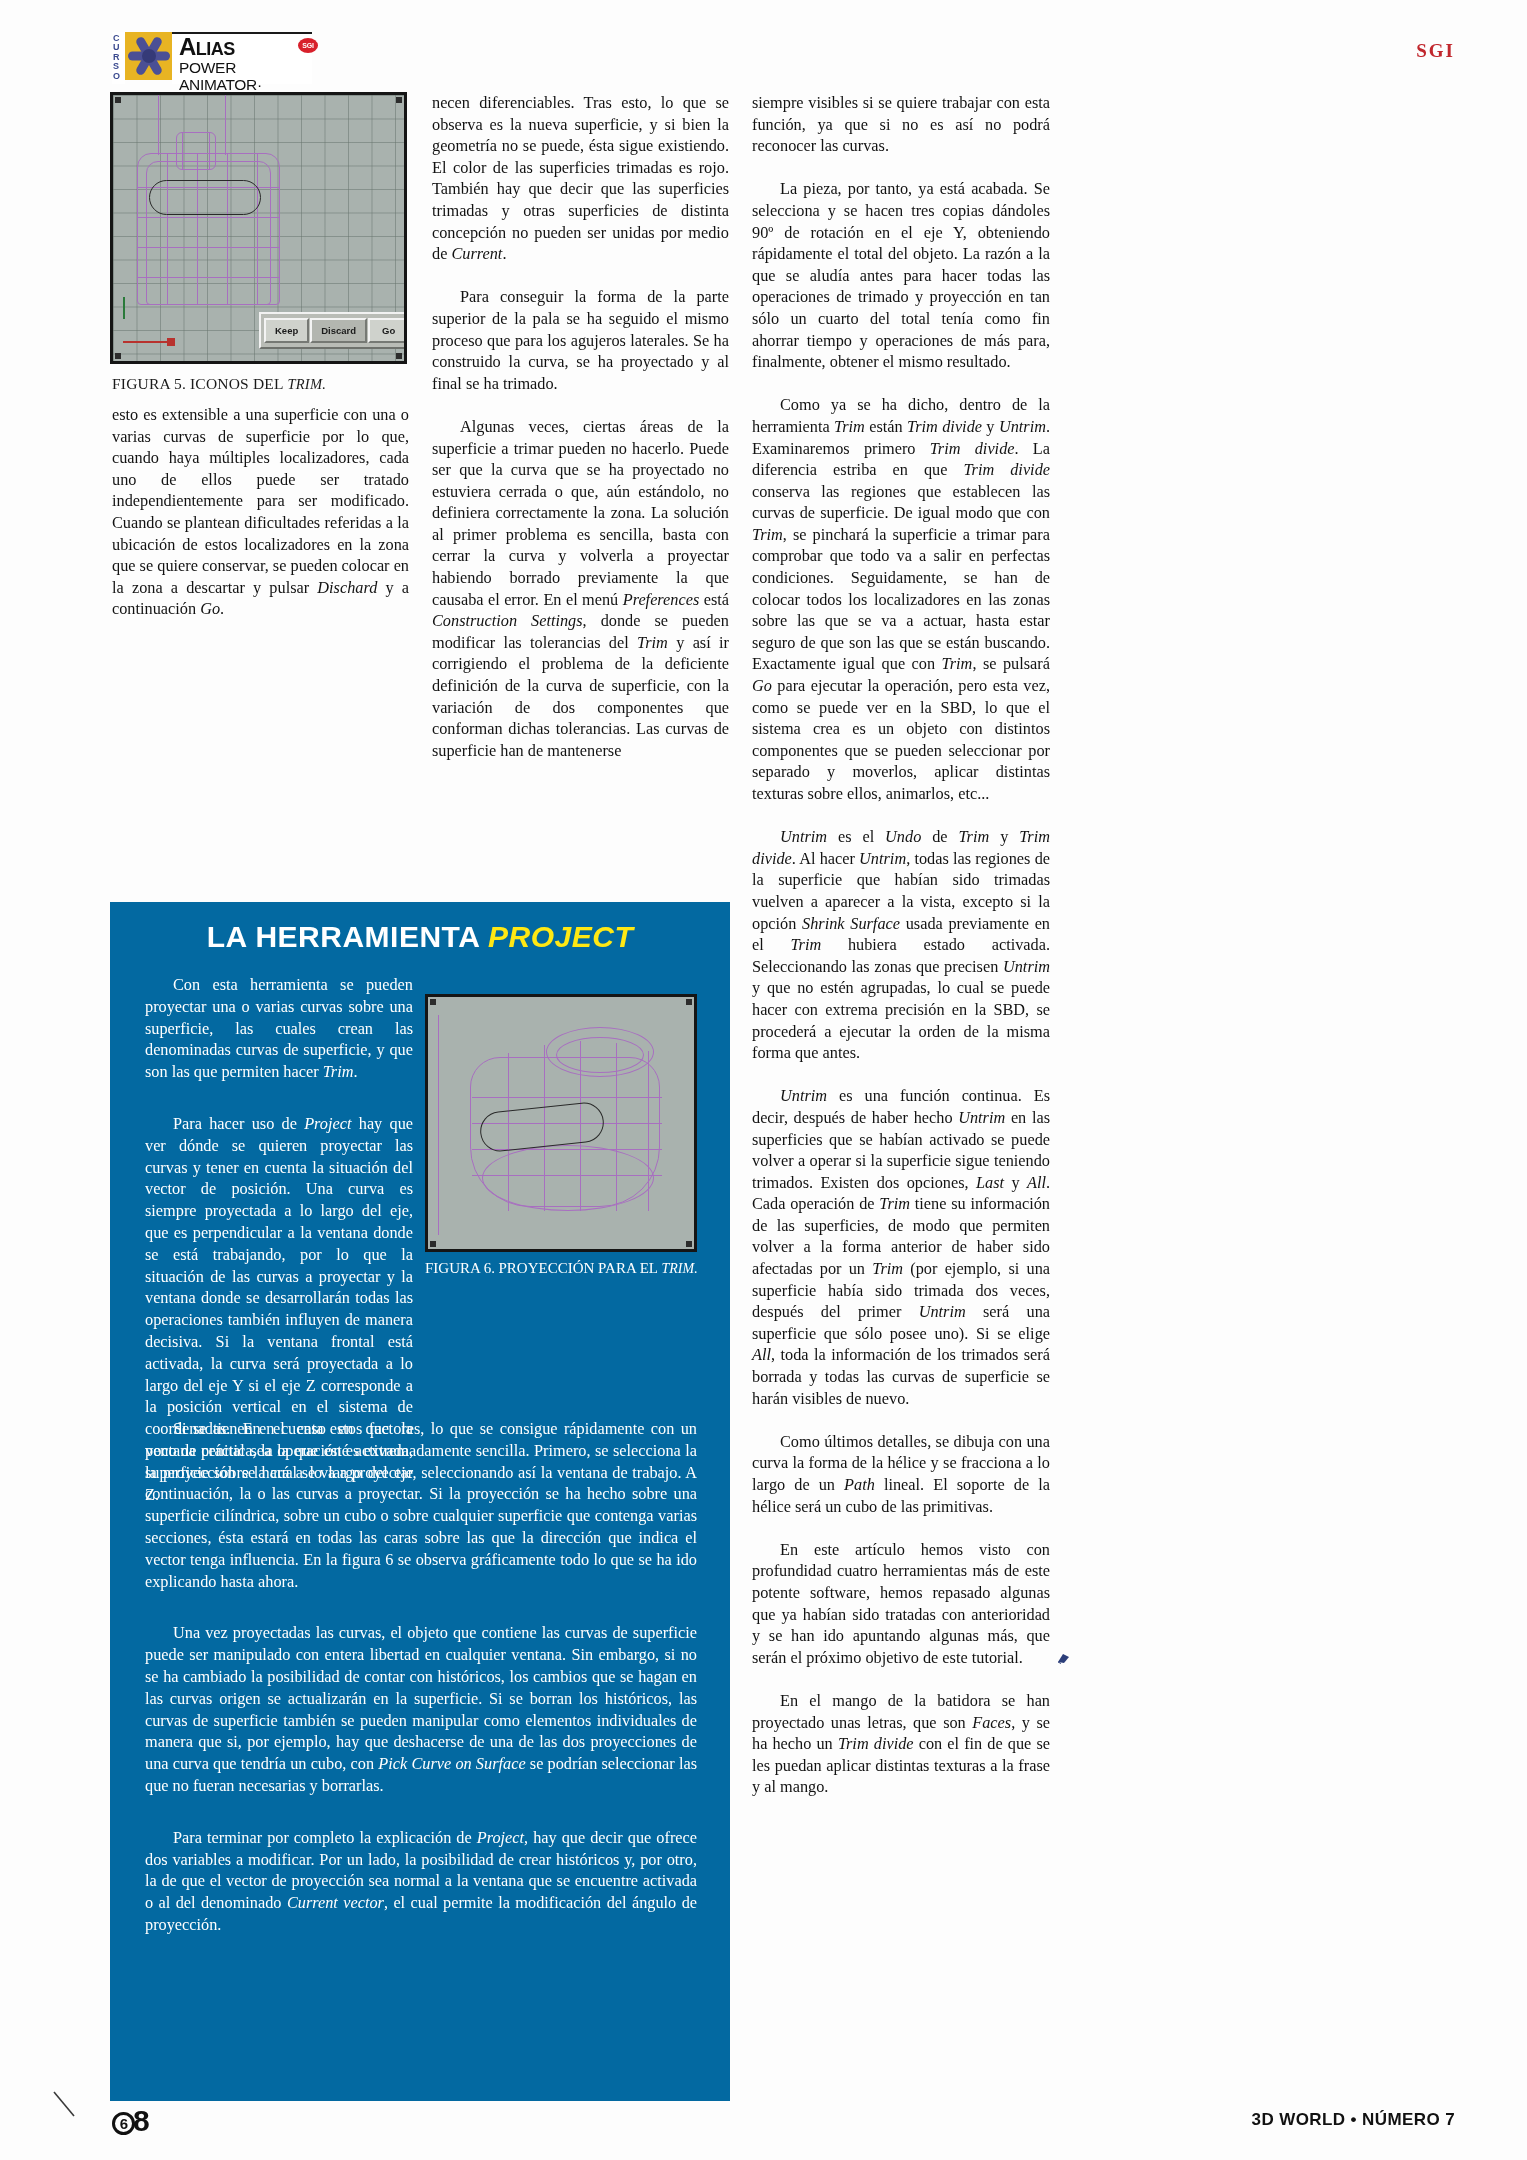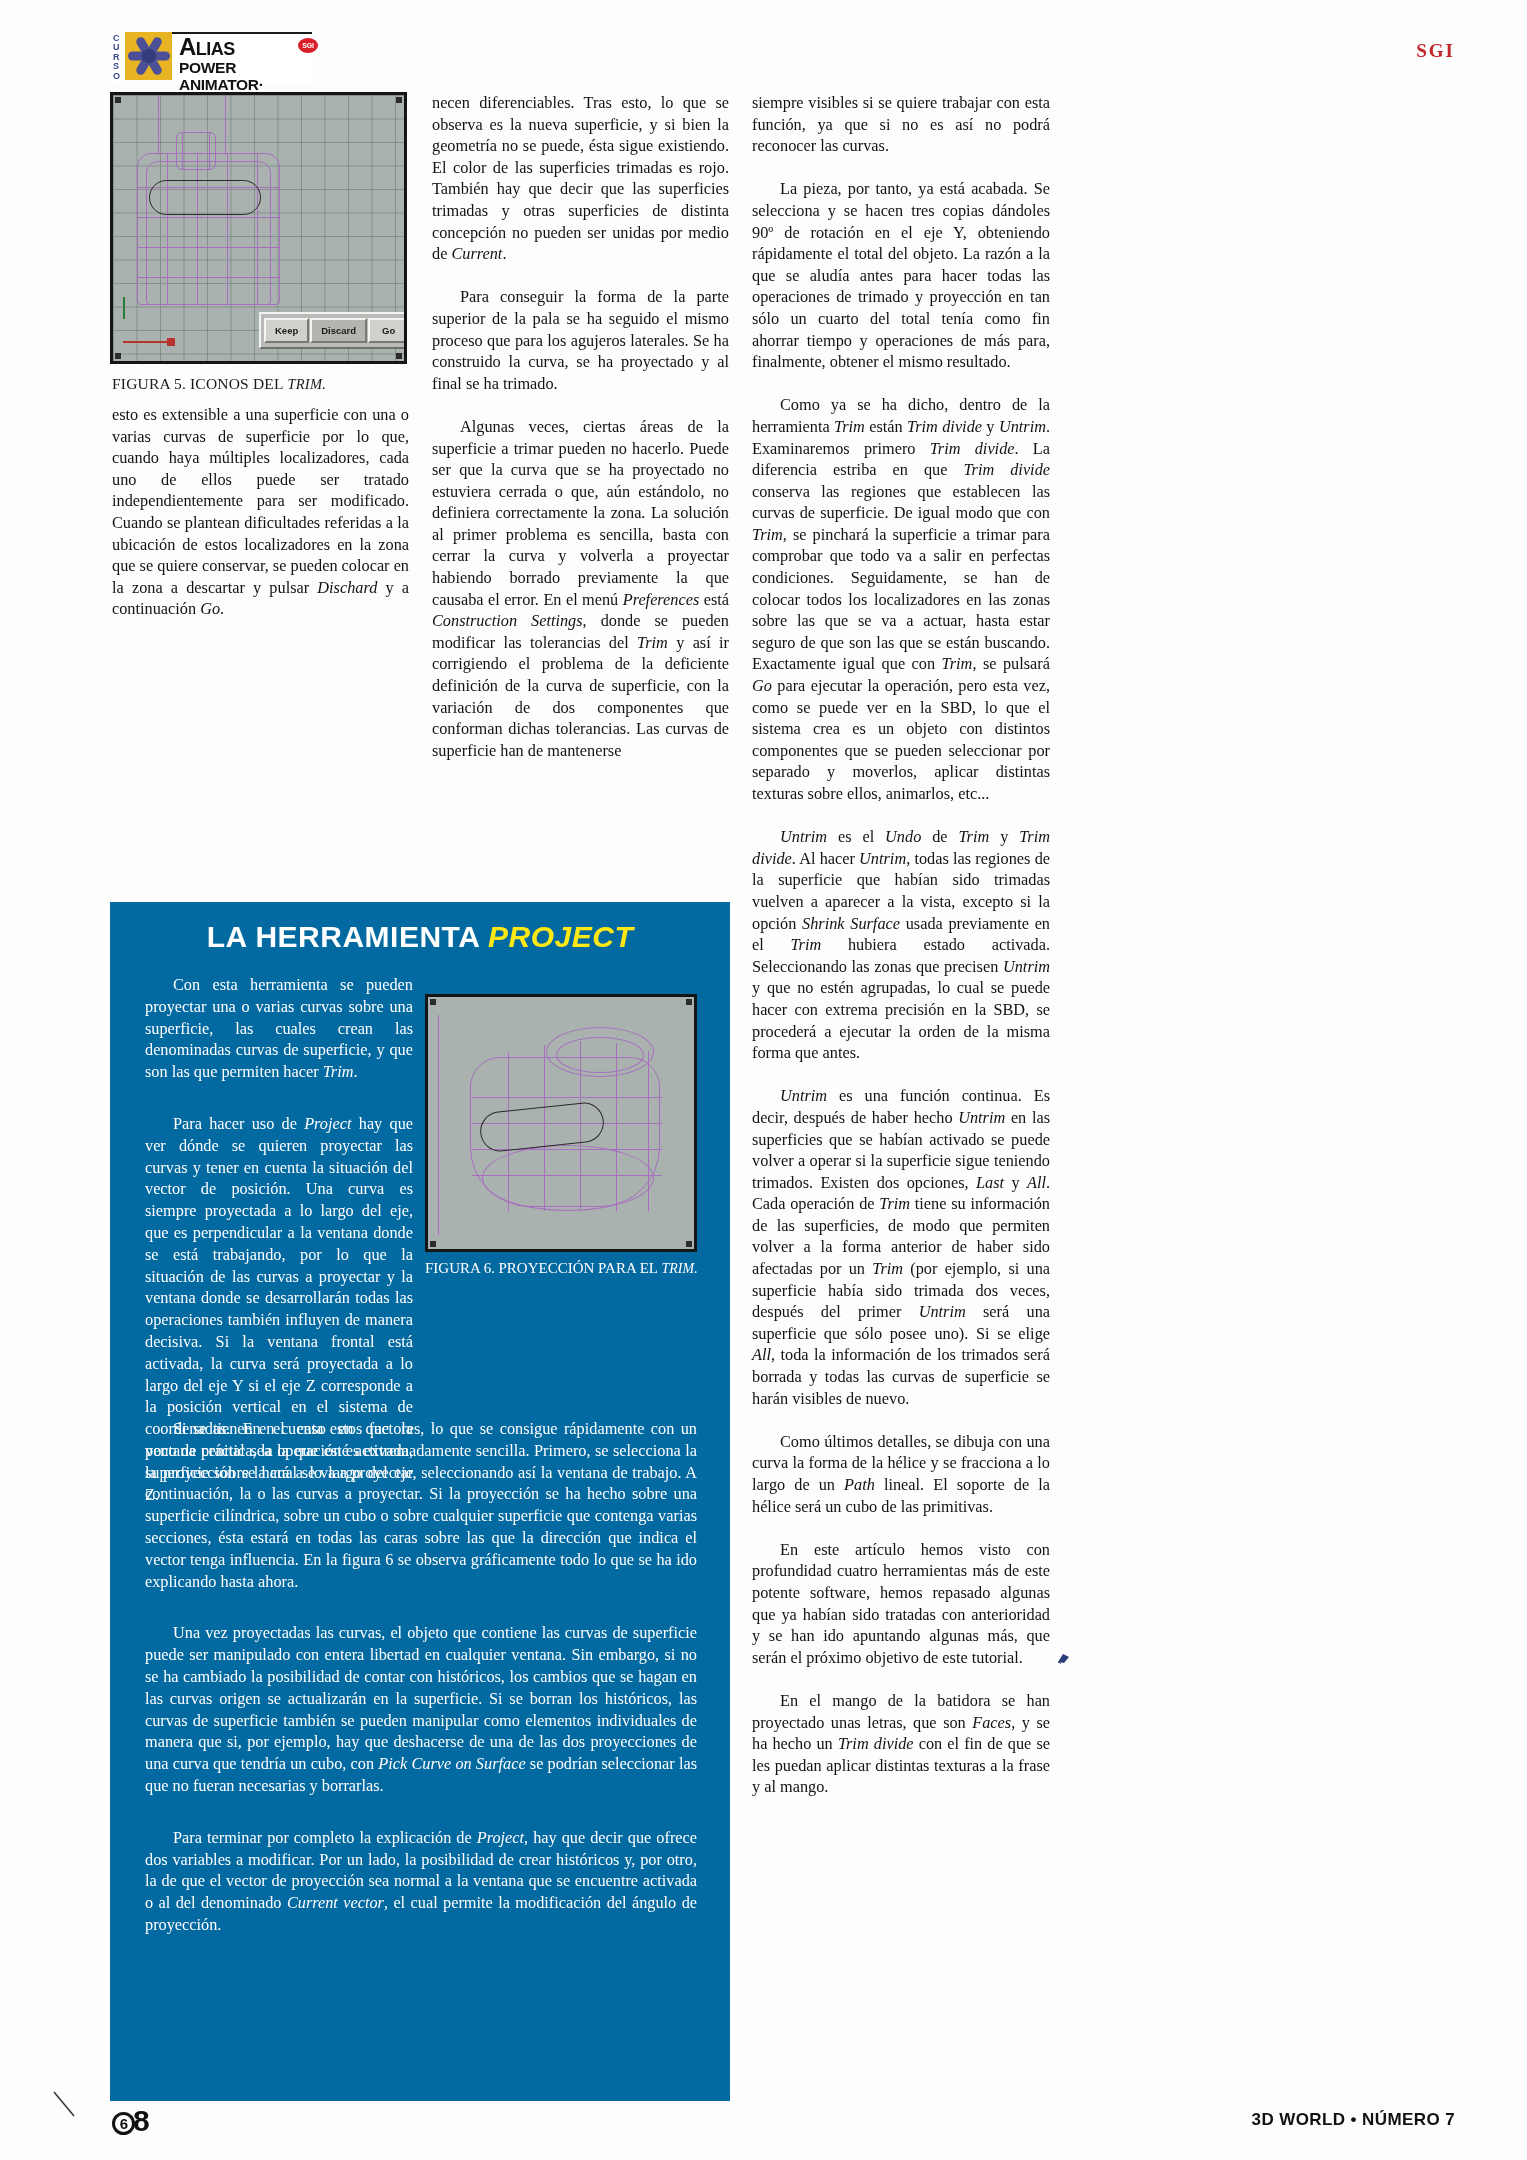--- a/index.html
+++ b/index.html
@@ -84,21 +84,21 @@
     font-family: "Liberation Sans", sans-serif;
     font-weight: bold;
     font-size: 24px;
     line-height: 25px;
     color: #111;
     letter-spacing: -0.5px;
   }
   .alias-word .sm { font-size: 18px; }
   .pa-word {
     font-family: "Liberation Sans", sans-serif;
-    font-weight: bold;
+    font-weight: normal;
     font-size: 15.5px;
     line-height: 17px;
     color: #111;
     letter-spacing: -0.3px;
     margin-top: -3px;
   }
   .sgi-badge {
     position: absolute;
     left: 186px;
     top: 6px;

